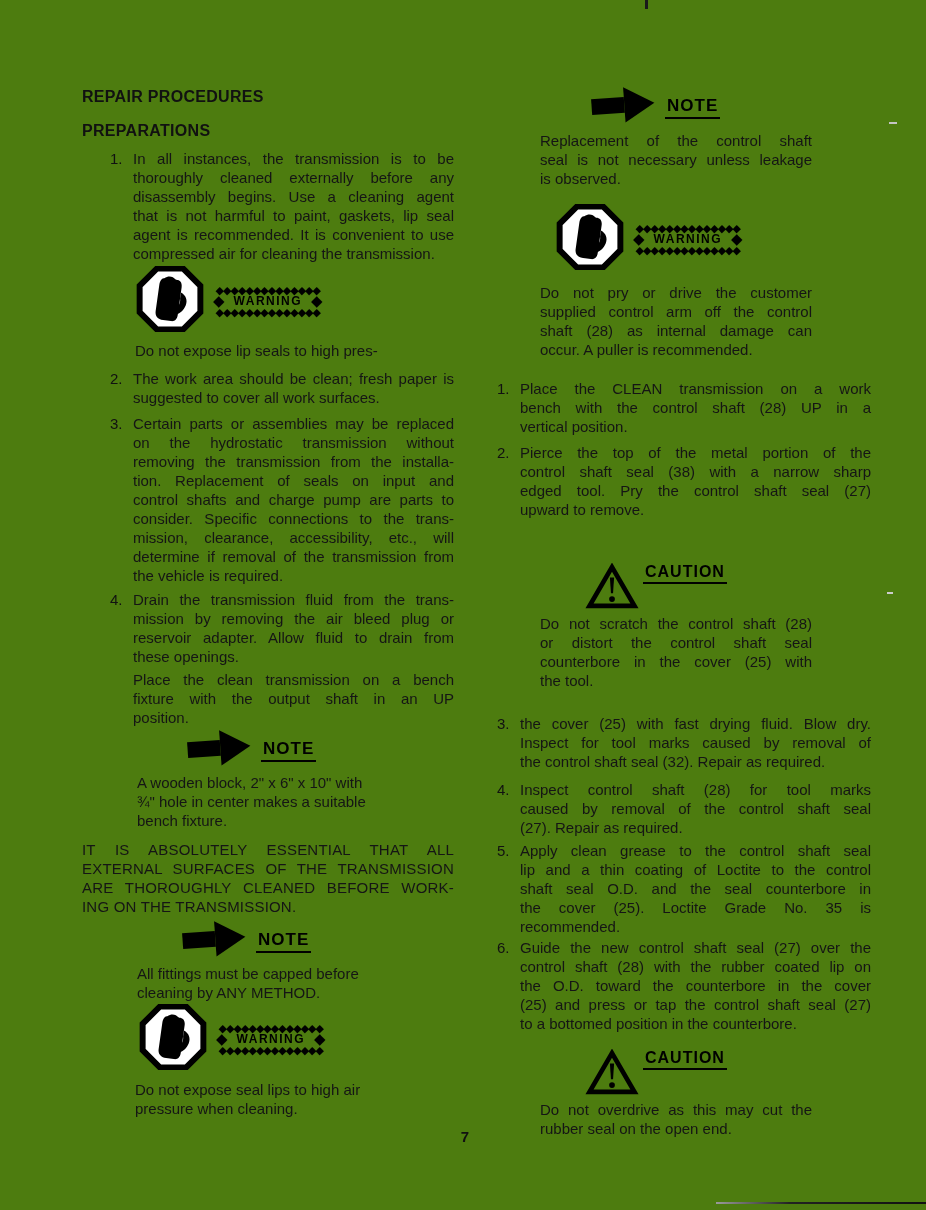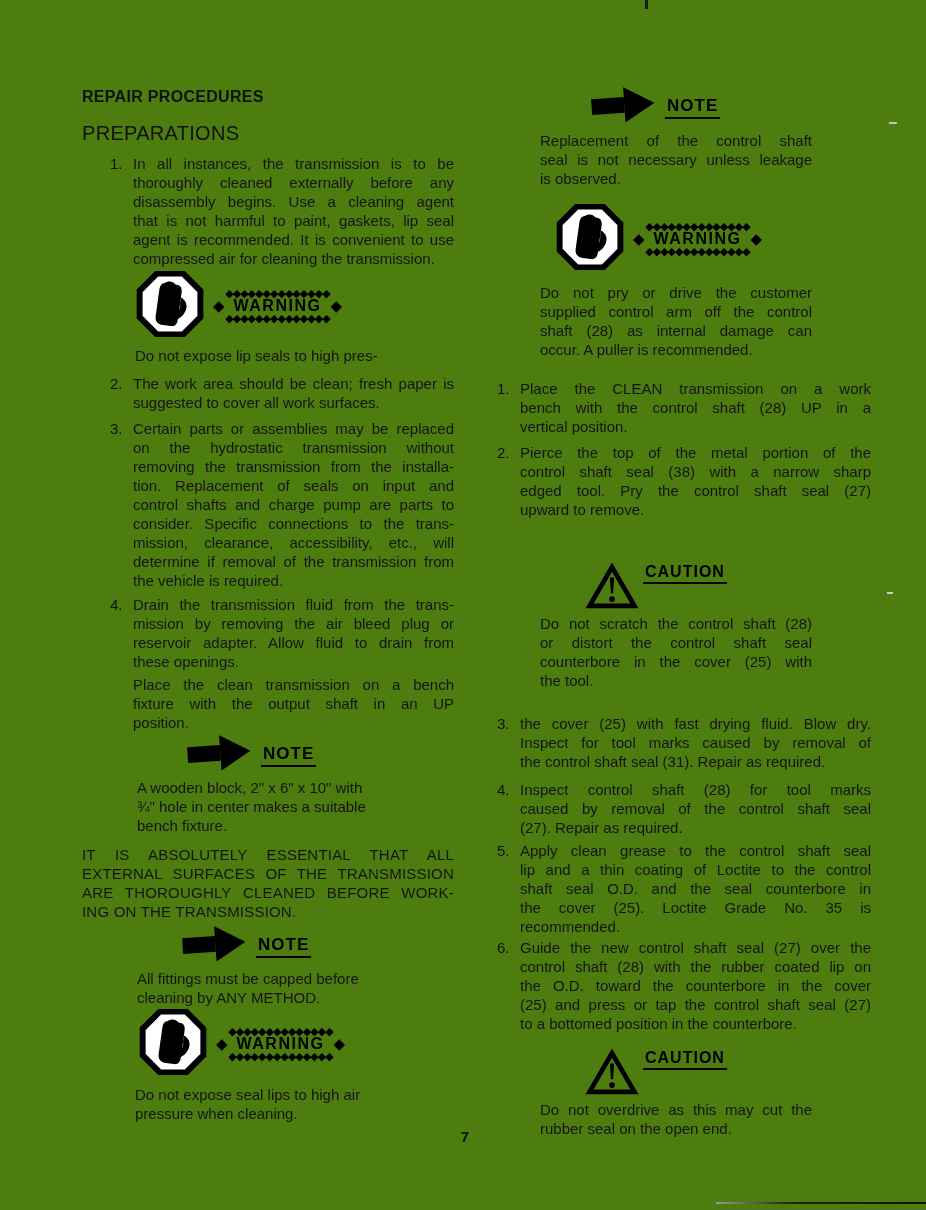--- a/index.html
+++ b/index.html
@@ -6,21 +6,21 @@
   #page {
     position:relative; width:926px; height:1210px; background:#4d7c0f;
     font-family:"Liberation Sans","DejaVu Sans",sans-serif; color:#111;
     overflow:hidden;
   }
   .col { position:absolute; }
   .col-left  { left:82px;  top:88px; width:372px; }
   .col-right { left:497px; top:86px; width:374px; }
 
   .h1 { font-size:16px; font-weight:700; letter-spacing:0.3px; margin:0 0 16px 0; }
-  .h2 { font-size:20px; font-weight:400; letter-spacing:0.3px; margin:0 0 9px 0; }
+  .h2 { font-size:16px; font-weight:700; letter-spacing:0.3px; margin:0 0 9px 0; }
 
   .ln { font-size:15px; line-height:19px; color:#151515; }
   .j  { text-align:justify; text-align-last:justify; }
   .caps .ln { letter-spacing:0.2px; }
 
   .li { display:flex; }
   .col-left .li { margin-left:28px; }
   .num { width:23px; flex:none; font-size:15px; line-height:19px; }
   .body { flex:1; min-width:0; }
 
@@ -31,21 +31,21 @@
   .ind-r { margin-left:43px; width:272px; }
 
   .iconrow { display:flex; align-items:center; }
   .cautionrow { align-items:flex-start; }
 
   
   .wlabel { display:inline-flex; flex-direction:column; align-items:center; margin-left:8px; }
   .drow { font-family:"DejaVu Sans",sans-serif; font-size:11px; line-height:9px; letter-spacing:-1px; color:#000; }
   .wmid { display:flex; align-items:center; gap:5px; margin:-1px 0; }
   .dend { font-family:"DejaVu Sans",sans-serif; font-size:15px; line-height:15px; color:#000; }
-  .wtxt { font-size:16px; font-weight:700; letter-spacing:1.5px; color:#000; padding:0 4px; }
+  .wtxt { font-size:12px; font-weight:700; letter-spacing:1.5px; color:#000; padding:0 4px; }
 
   .notelabel {
     font-size:17px; font-weight:700; letter-spacing:1px; color:#000;
     border-bottom:2.5px solid #000; padding:0 2px 1px 2px; margin-left:6px;
   }
   .cautlabel {
     font-size:16px; font-weight:700; letter-spacing:1px; color:#000;
     border-bottom:2.5px solid #000; padding:0 2px 1px 2px; margin-left:4px; margin-bottom:3px;
   }
   .arrow-svg { transform:rotate(-4deg); }
@@ -302,21 +302,21 @@
       <div class="ln j">or distort the control shaft seal</div>
       <div class="ln j">counterbore in the cover (25) with</div>
       <div class="ln">the tool.</div>
     </div>
 
     <div class="li mb9">
       <div class="num">3.</div>
       <div class="body">
         <div class="ln j">the cover (25) with fast drying fluid. Blow dry.</div>
         <div class="ln j">Inspect for tool marks caused by removal of</div>
-        <div class="ln">the control shaft seal (31). Repair as required.</div>
+        <div class="ln">the control shaft seal (32). Repair as required.</div>
       </div>
     </div>
 
     <div class="li mb4">
       <div class="num">4.</div>
       <div class="body">
         <div class="ln j">Inspect control shaft (28) for tool marks</div>
         <div class="ln j">caused by removal of the control shaft seal</div>
         <div class="ln">(27). Repair as required.</div>
       </div>

